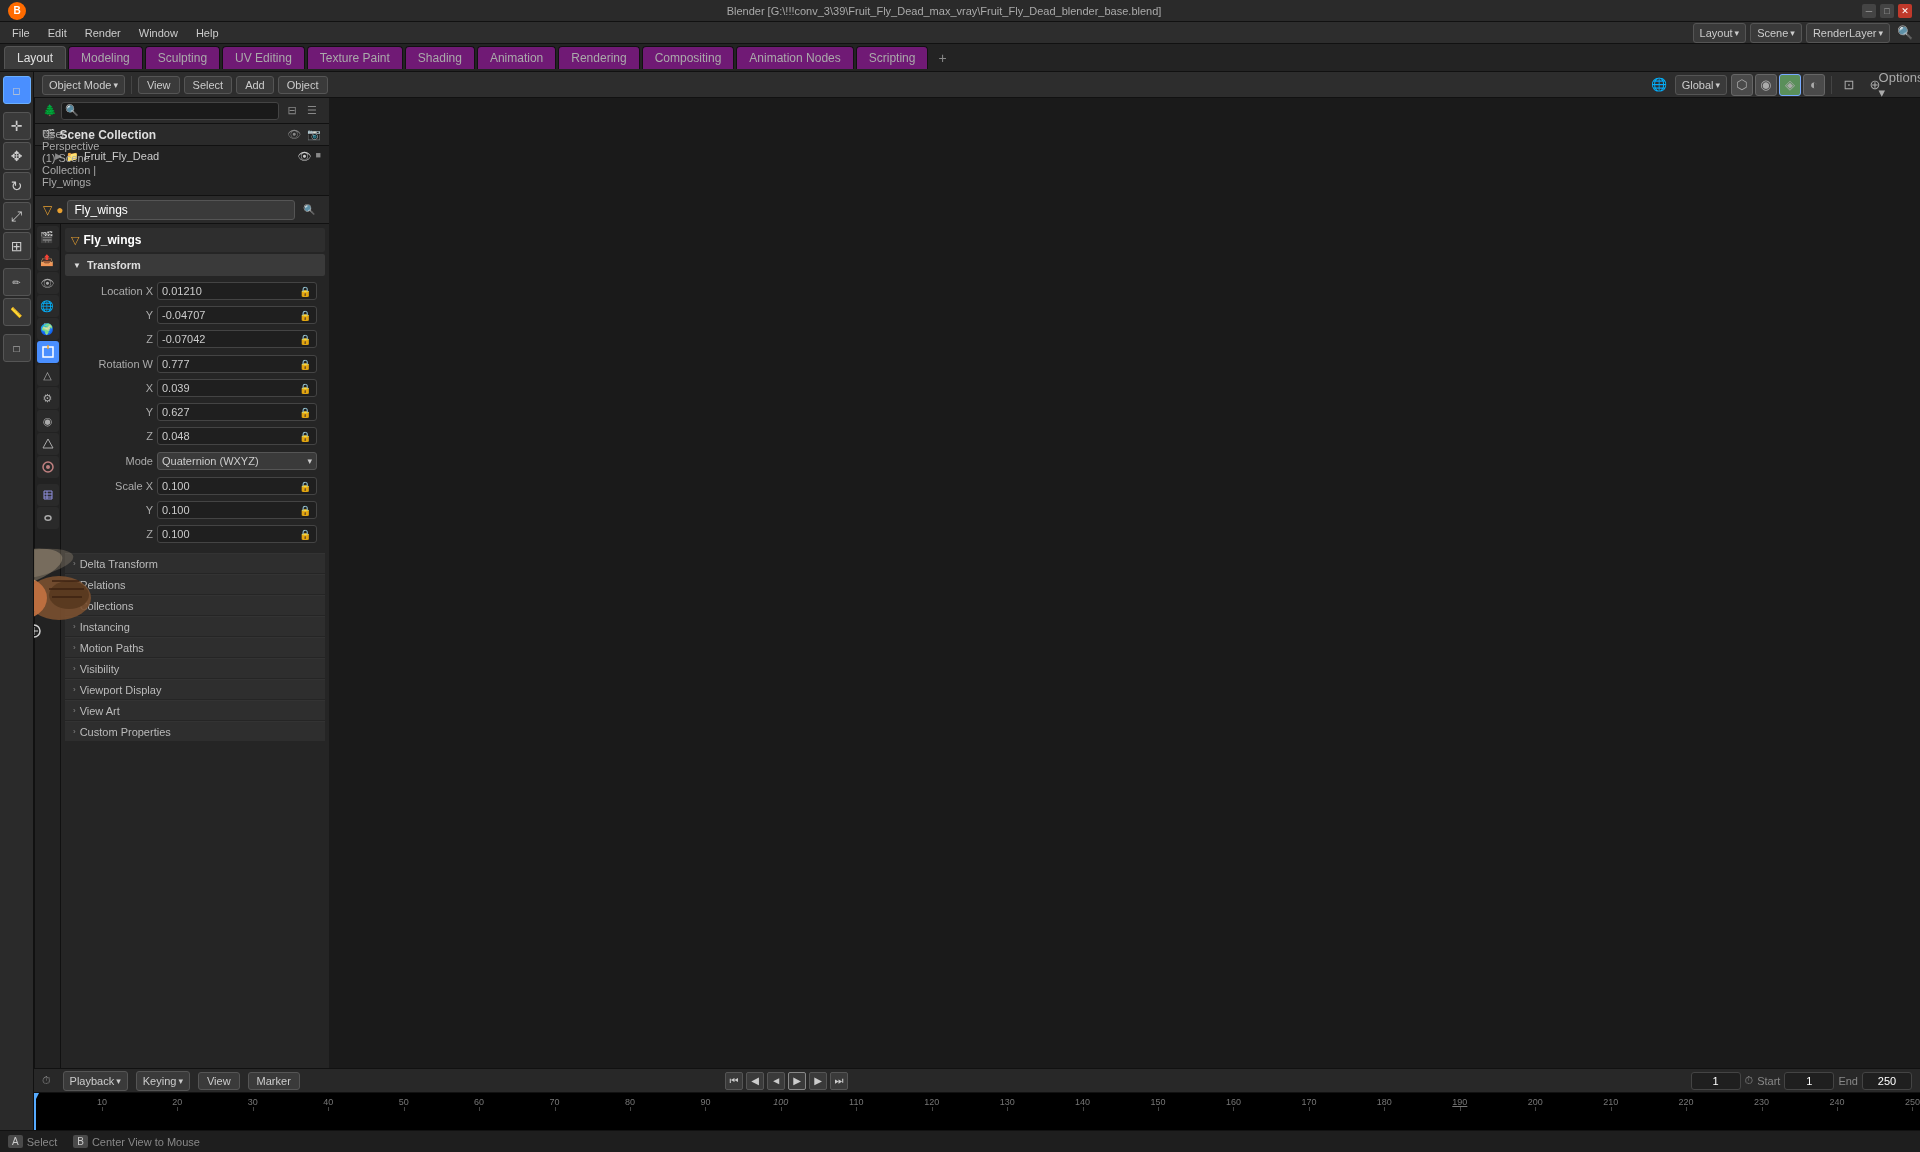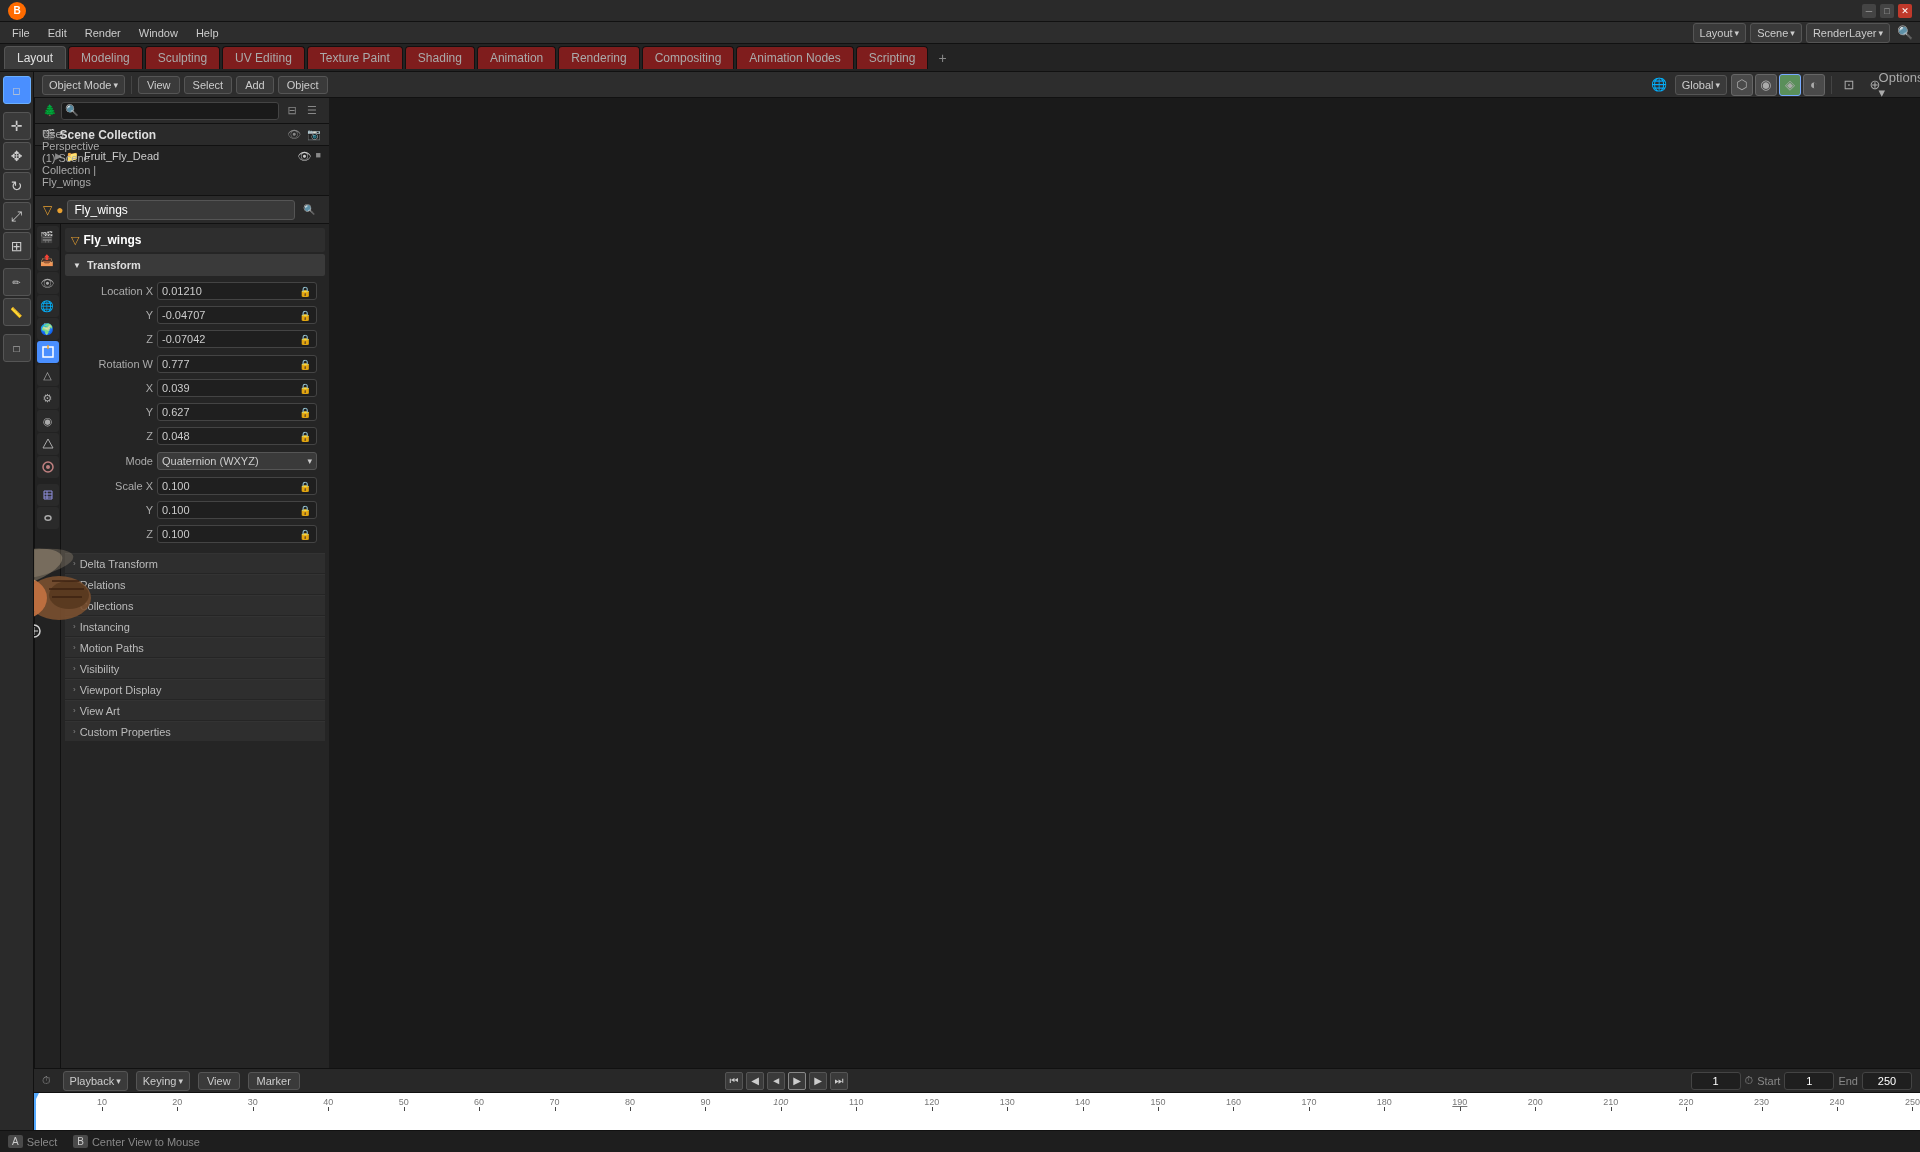--- a/index.html
+++ b/index.html
@@ -78,21 +78,21 @@
       padding: 0 4px;
       border-bottom: 1px solid #111;
       gap: 2px;
     }
     .workspace-tab {
       padding: 4px 12px;
       font-size: 12px;
       color: #aaa;
       cursor: pointer;
       border-radius: 4px 4px 0 0;
-      background: #7f1d1d;
+      background: #701a75;
       border: 1px solid #111;
       border-bottom: none;
     }
     .workspace-tab.active {
       background: #3d3d3d;
       color: #e0e0e0;
       border-color: #555;
     }
     .workspace-tab-plus {
       padding: 4px 8px;
@@ -542,21 +542,21 @@
     }
     .vis-icon.active { color: #ccc; }
 
     
     #tl-numbers {
       display: flex;
       align-items: center;
       height: 100%;
       position: relative;
       flex: 1;
-      background: #ffffff;
+      background: #000000;
     }
 
     #timeline-body {
       flex: 1;
       background: #252525;
       position: relative;
       overflow: hidden;
     }
 
     .tl-number {
@@ -608,20 +608,21 @@
       border-radius: 2px;
     }
   </style>
 </head>
 <body>
 
 <div id="app">
 
   <div id="title-bar">
     <div class="blender-logo">B</div>
+    <div class="title-text">Blender [G:\!!!conv_3\39\Fruit_Fly_Dead_max_vray\Fruit_Fly_Dead_blender_base.blend]</div>
     <div class="window-controls">
       <div class="win-btn minimize">─</div>
       <div class="win-btn maximize">□</div>
       <div class="win-btn close">✕</div>
     </div>
   </div>
 
   <div id="menu-bar">
     <div class="menu-item">File</div>
     <div class="menu-item">Edit</div>

